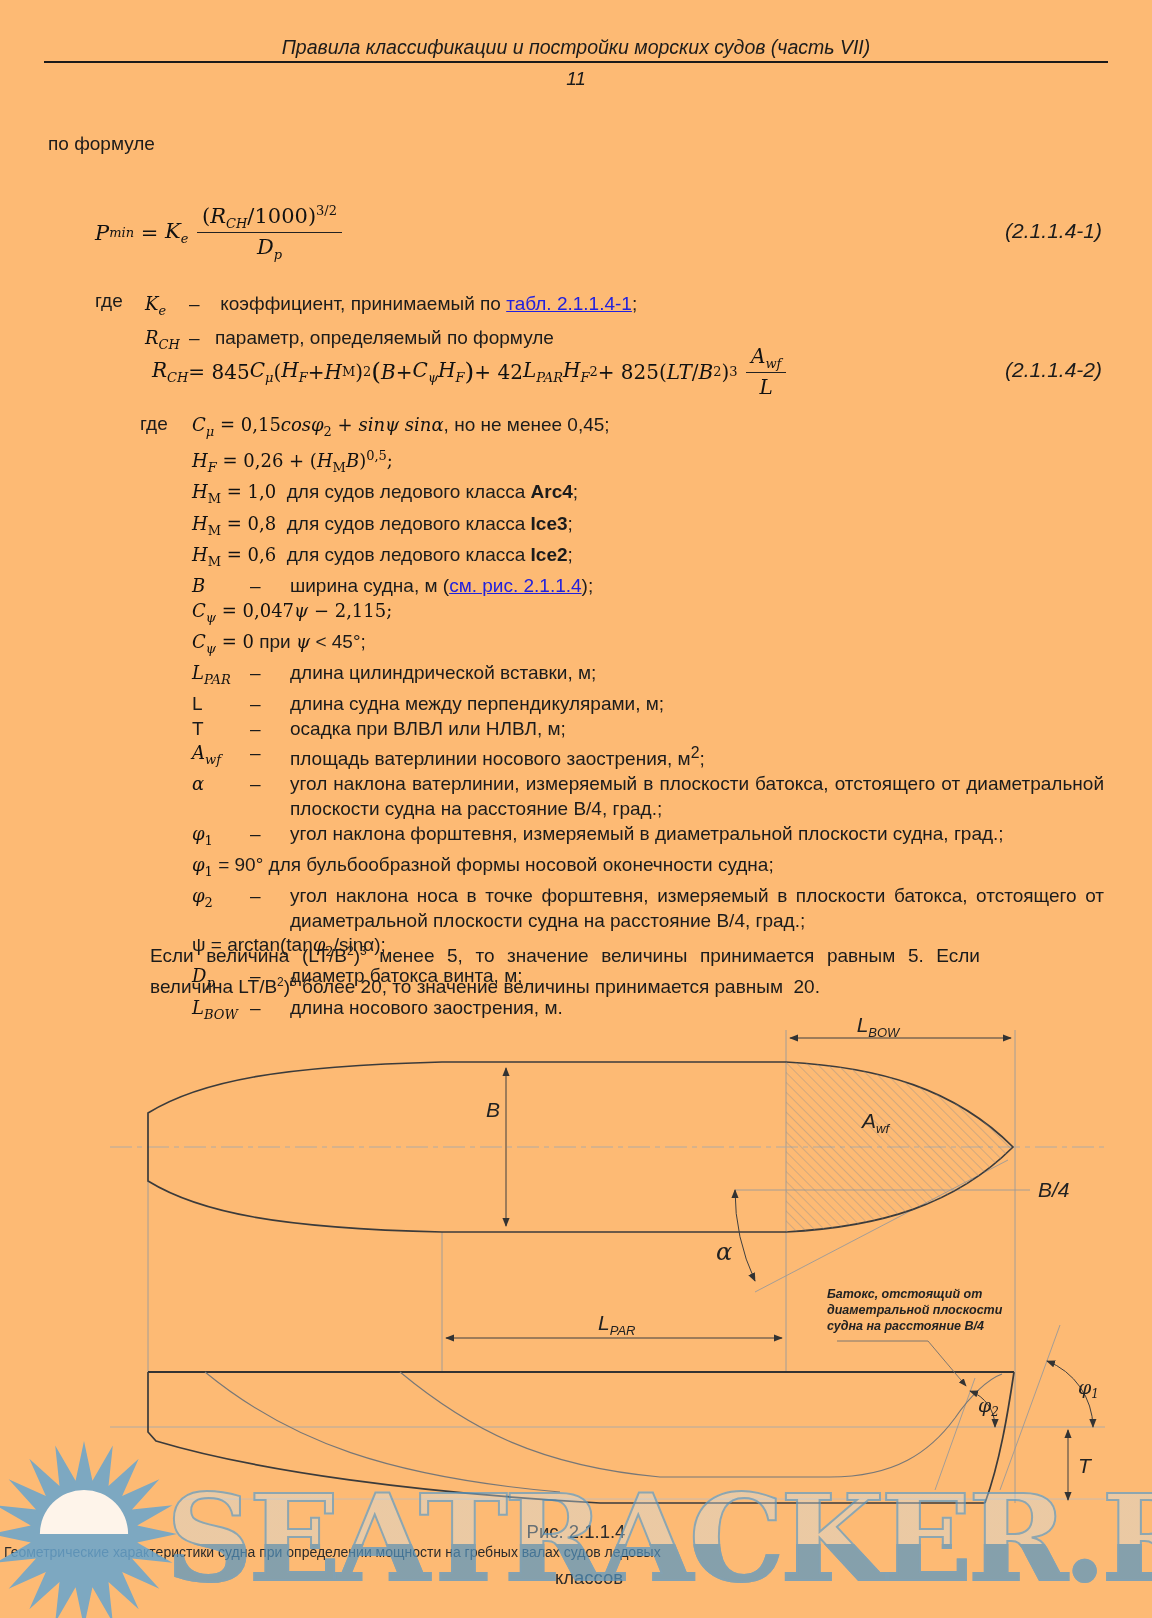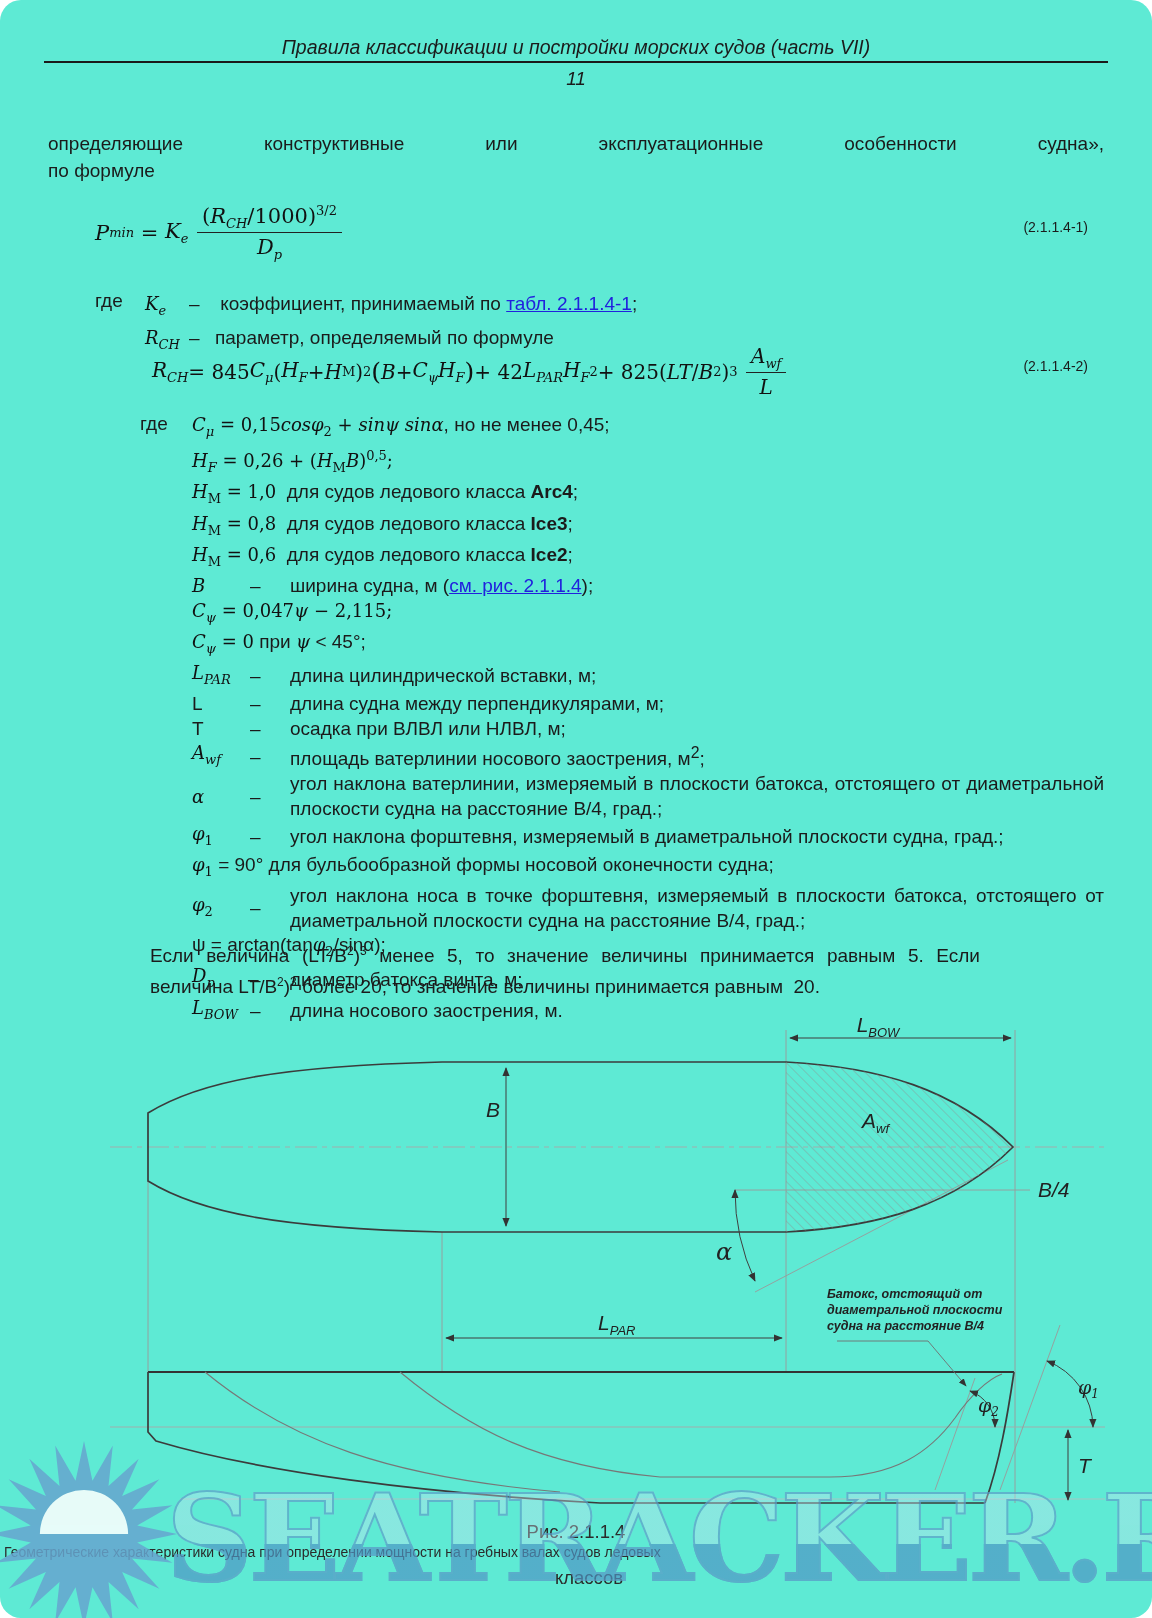--- a/index.html
+++ b/index.html
@@ -1,50 +1,50 @@
 <!DOCTYPE html>
 <html><head>
 <meta charset="utf-8">
 <style>
   html,body{margin:0;padding:0;background:#fff;}
-  #page{position:relative;width:1152px;height:1618px;background:#5eead4;overflow:hidden;
-        font-family:"Liberation Sans",sans-serif;color:#1b1b1b;font-size:19px;border-radius:21px;}
+  #page{position:relative;width:1152px;height:1618px;background:#fdba74;overflow:hidden;
+        font-family:"Liberation Sans",sans-serif;color:#1b1b1b;font-size:19px;}
   .abs{position:absolute;}
   
   #header-title{top:36px;left:0;width:100%;text-align:center;font-style:italic;font-size:19.5px;}
   #header-rule{top:61px;left:44px;width:1064px;border-top:2px solid #1a1a1a;height:0;}
   #page-num{top:68px;left:0;width:100%;text-align:center;font-style:italic;font-size:19px;}
   
   #intro{top:130px;left:48px;width:1056px;line-height:27px;}
   .just{text-align:justify;text-align-last:justify;}
   
   .formula{display:flex;align-items:center;font-family:"DejaVu Serif",serif;font-size:21px;color:#111;}
   #f1{top:203px;left:95px;}
   #f2{top:344px;left:152px;font-size:20px;}
   .frac{display:inline-flex;flex-direction:column;text-align:center;vertical-align:middle;margin:0 2px;}
   .fnum{padding:0 5px 1px 5px;border-bottom:1.5px solid #222;}
   .fden{padding-top:2px;}
   .formula sub,.m sub{font-size:13px;}
   .formula sup,.m sup{font-size:13px;}
   .bp{font-size:25px;vertical-align:-2px;}
-  .eqnum{position:absolute;right:64px;font-family:"Liberation Sans",sans-serif;font-size:14px;color:#1b1b1b;}
+  .eqnum{position:absolute;right:50px;font-family:"Liberation Sans",sans-serif;font-size:21px;color:#1b1b1b;font-style:italic;}
   #f1num{top:219px;}
   #f2num{top:358px;margin-left:17px;}
   
   #where1{top:290px;left:95px;width:1009px;display:flex;}
   #where1 .gde{flex:0 0 50px;}
   #where1 .rows{flex:1;}
   #where1 .row{display:flex;line-height:27px;}
   #where1 .sym{flex:0 0 44px;}
   #where1 .dash{flex:0 0 26px;}
   #where1 .desc{flex:1;}
   #where2{top:413px;left:140px;width:964px;display:flex;}
   #where2 .gde{flex:0 0 52px;}
   #where2 .rows{flex:1;}
-  #where2 .row{display:flex;line-height:24.6px;align-items:center;}
+  #where2 .row{display:flex;line-height:24.6px;}
   .sym{flex:0 0 58px;}
   .dash{flex:0 0 40px;}
   .desc{flex:1;text-align:justify;}
   .eq{flex:1;}
   .m{font-family:"DejaVu Serif",serif;font-size:18px;color:#111;}
   .lnk{color:#2121dd;text-decoration:underline;cursor:pointer;}
   
   #note{top:938px;left:150px;width:830px;line-height:26px;}
   #note sup{font-size:12px;}
   
@@ -68,21 +68,20 @@
 </head>
 <body>
 
 <div id="page">
 
   <div class="abs" id="header-title">Правила классификации и постройки морских судов (часть VII)</div>
   <div class="abs" id="header-rule"></div>
   <div class="abs" id="page-num">11</div>
 
   <div class="abs" id="intro">
-    <div class="just">определяющие конструктивные или эксплуатационные особенности судна»,</div>
     <div>по формуле</div>
   </div>
 
   <div class="abs formula" id="f1"><i>P</i><sub><i>min</i></sub>&nbsp;=&nbsp;<i>K<sub>e</sub></i>&nbsp;<span class="frac">
         <span class="fnum">(<i>R<sub>CH</sub></i>/1000)<sup>3/2</sup></span>
         <span class="fden"><i>D<sub>p</sub></i></span>
       </span></div>
   <div class="abs eqnum" id="f1num">(2.1.1.4-1)</div>
 
   <div class="abs" id="where1">

